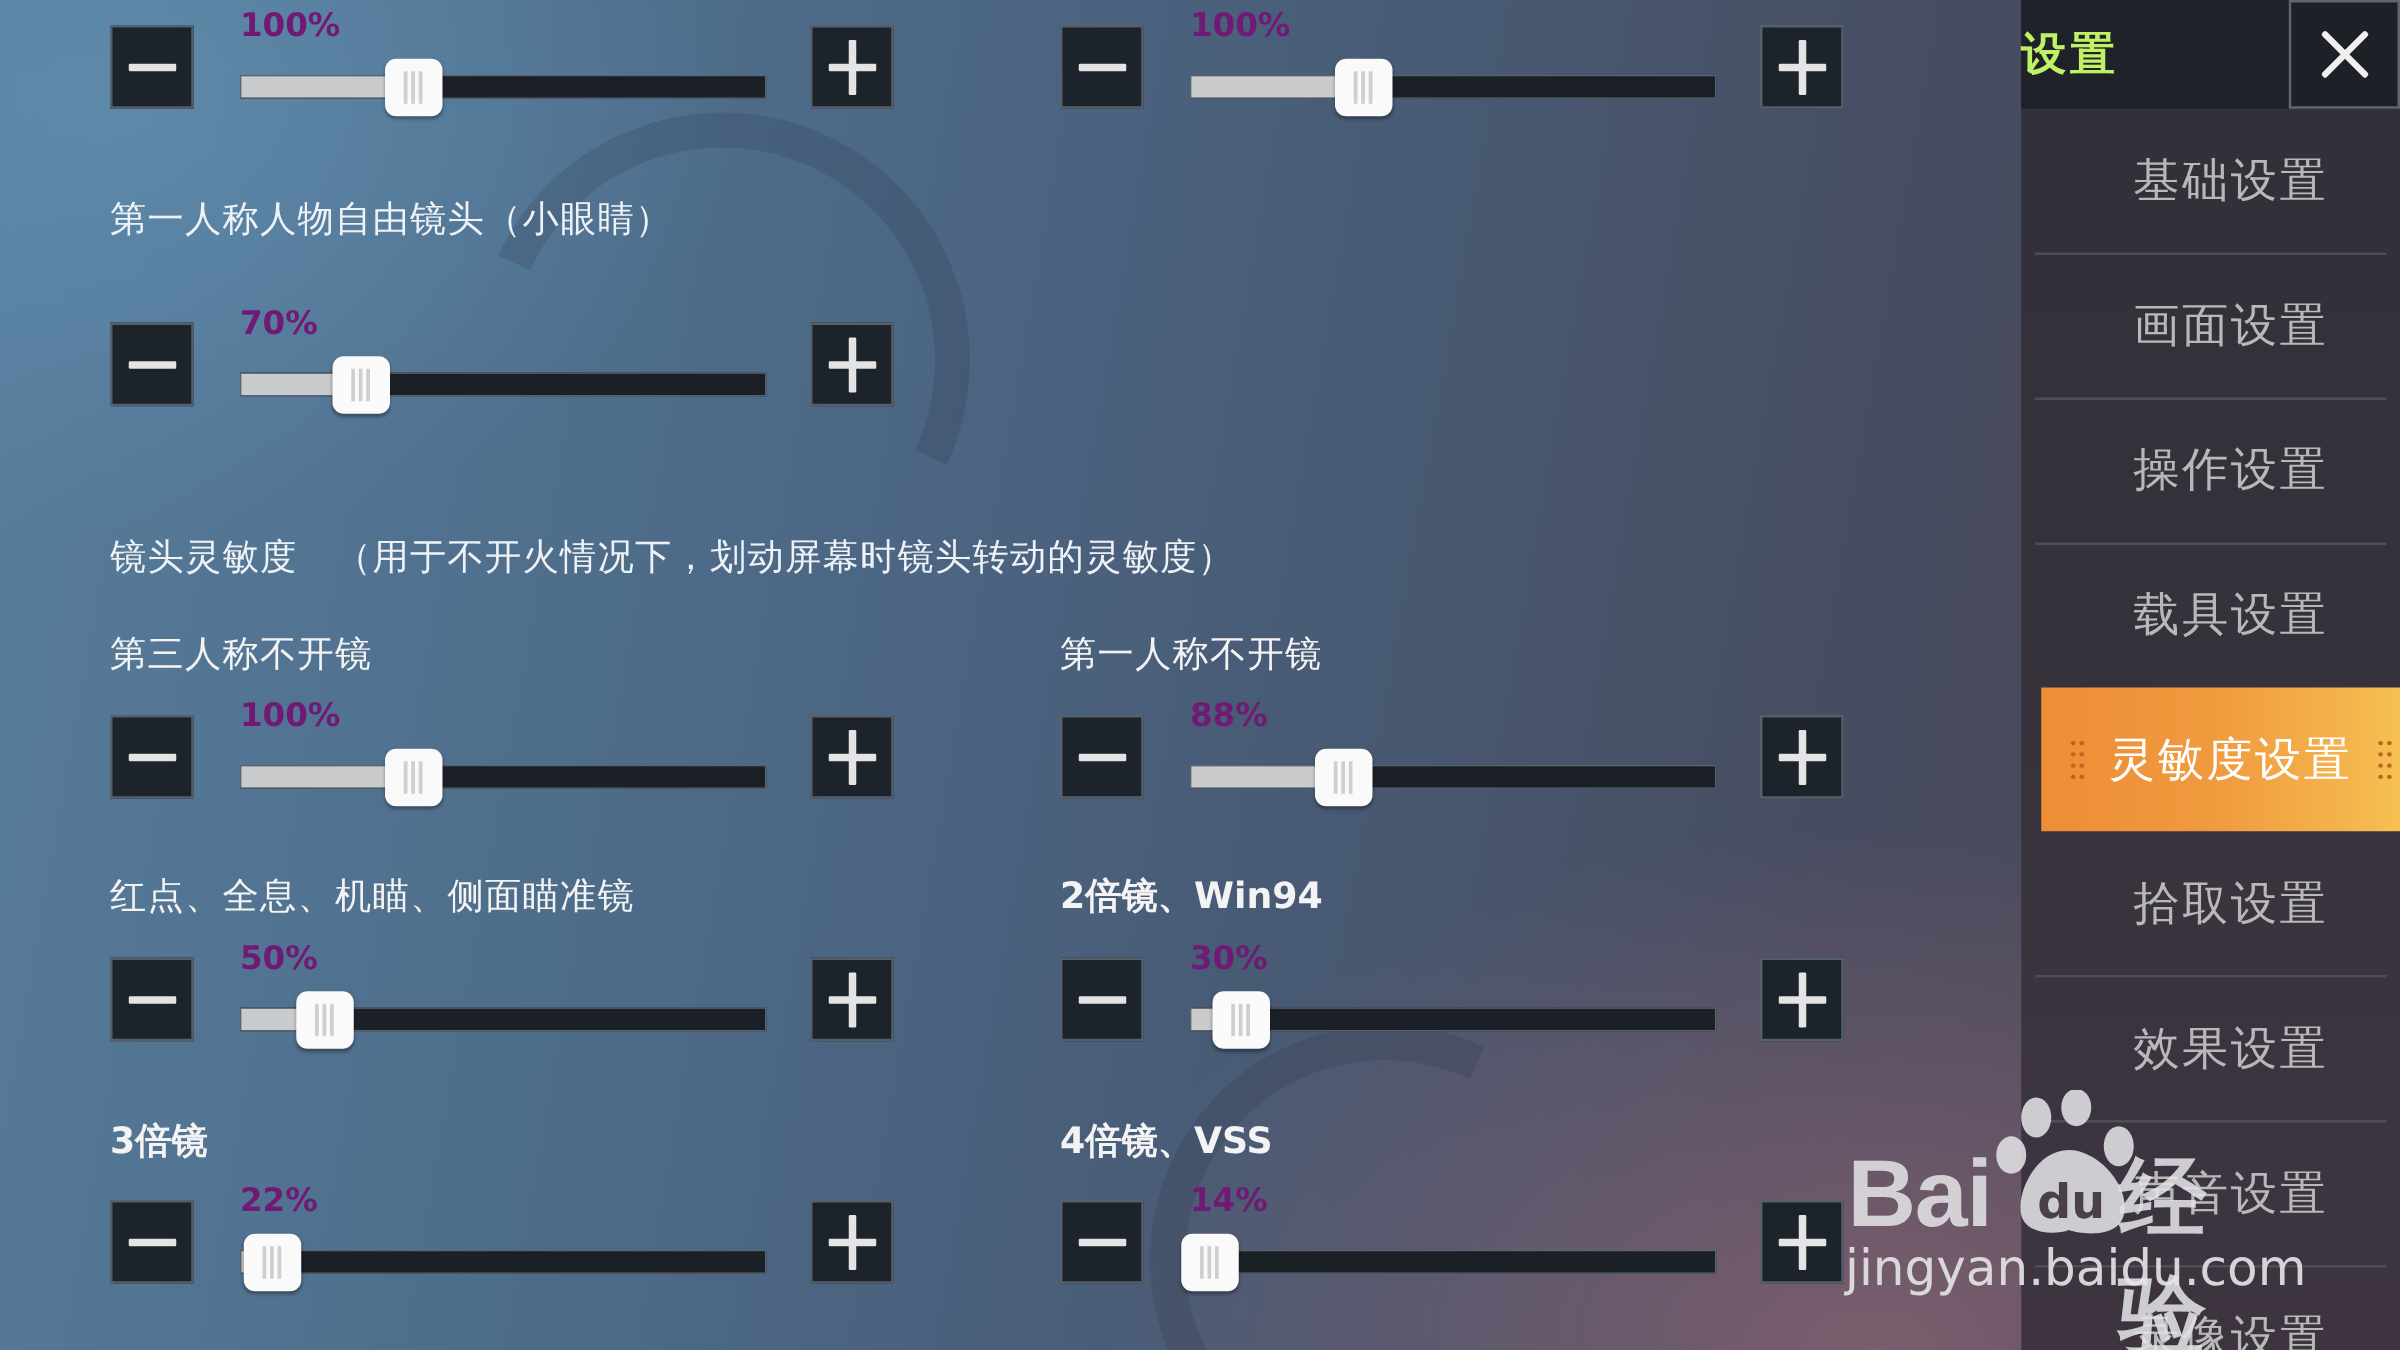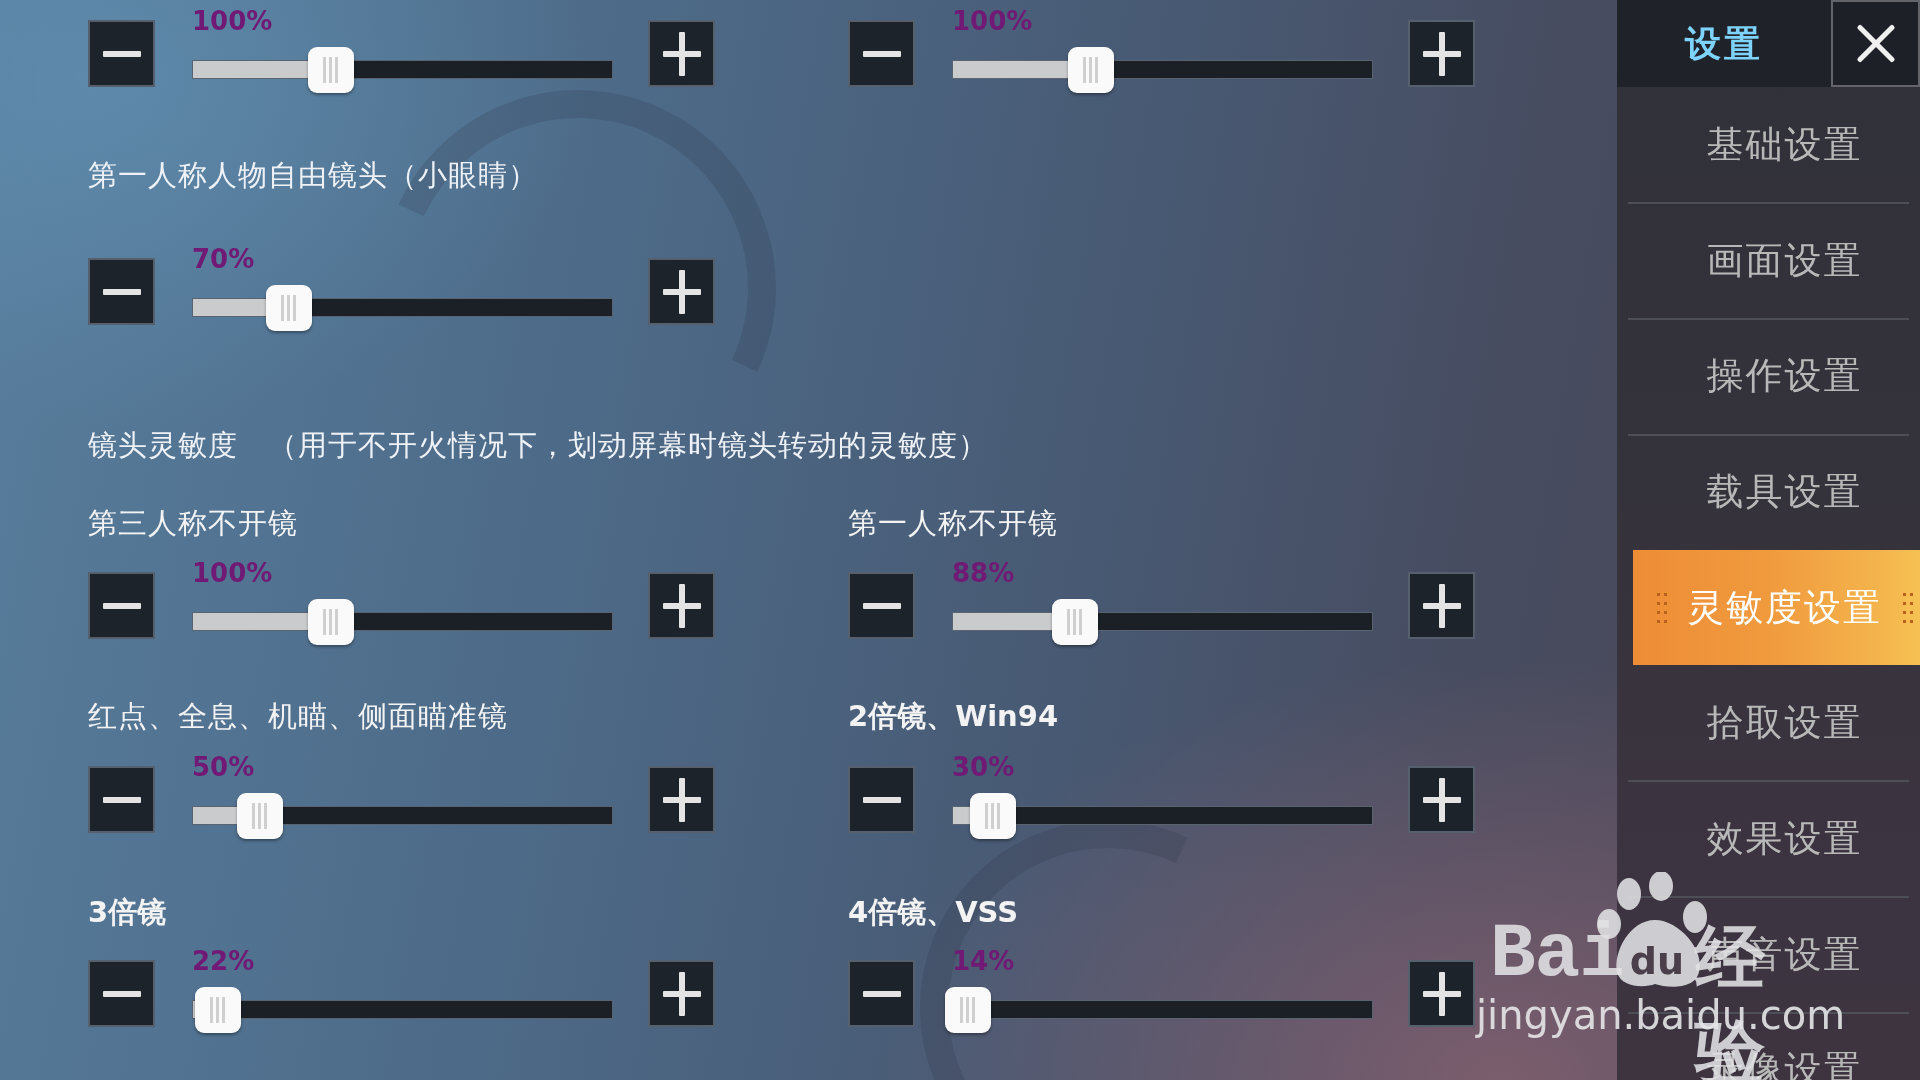--- a/index.html
+++ b/index.html
@@ -69,22 +69,22 @@
   .sidebar {
     position:absolute; left:1617px; top:0; width:303px; height:1080px;
     background:linear-gradient(180deg, #31313a 0%, #34323a 45%, #3b3440 75%, #3d3440 100%);
   }
   .side-header {
     position:absolute; left:0; top:0; width:303px; height:87px;
     background:#20222a;
   }
   .side-title {
     position:absolute; left:0; top:0; width:214px; height:87px;
-    line-height:87px; text-align:center; font-size:36px; font-weight:bold;
-    color:#7dd3fc; letter-spacing:3px;
+    line-height:87px; font-size:36px; font-weight:bold;
+    color:#bef264; letter-spacing:3px;
   }
   .close-btn {
     position:absolute; left:214px; top:0; width:89px; height:87px;
     border:2px solid #62646a; box-sizing:border-box; background:#1e2027; cursor:pointer;
   }
   .close-btn .x1, .close-btn .x2 {
     position:absolute; left:50%; top:50%; width:50px; height:5px;
     margin-left:-25px; margin-top:-2.5px; background:#f0f0f0; border-radius:2px;
   }
   .close-btn .x1 { transform:rotate(45deg); }
@@ -103,22 +103,22 @@
   }
   .dots {
     position:absolute; top:40px; width:14px; height:38px;
     background-image:radial-gradient(circle, #b8621d 1.5px, transparent 2px);
     background-size:7px 9px;
   }
 
   
   .watermark { position:absolute; left:1470px; top:870px; width:360px; height:180px; pointer-events:none; }
   .wm-bai {
-    position:absolute; left:20px; top:42px; font-size:76px; font-weight:bold;
-    color:rgba(225,225,228,0.88); font-family:Liberation Mono, monospace; letter-spacing:-1px;
+    position:absolute; left:8px; top:42px; font-size:76px; font-weight:bold;
+    color:rgba(225,225,228,0.88); font-family:Liberation Sans, sans-serif; letter-spacing:-1px;
   }
   .wm-paw { position:absolute; left:125px; top:2px; width:130px; height:118px; }
   .wm-jy {
     position:absolute; left:225px; top:42px; font-size:70px; font-weight:bold;
     color:rgba(225,225,228,0.88);
   }
   .wm-url {
     position:absolute; left:6px; top:122px; font-size:40px;
     color:rgba(230,230,232,0.9);
   }

